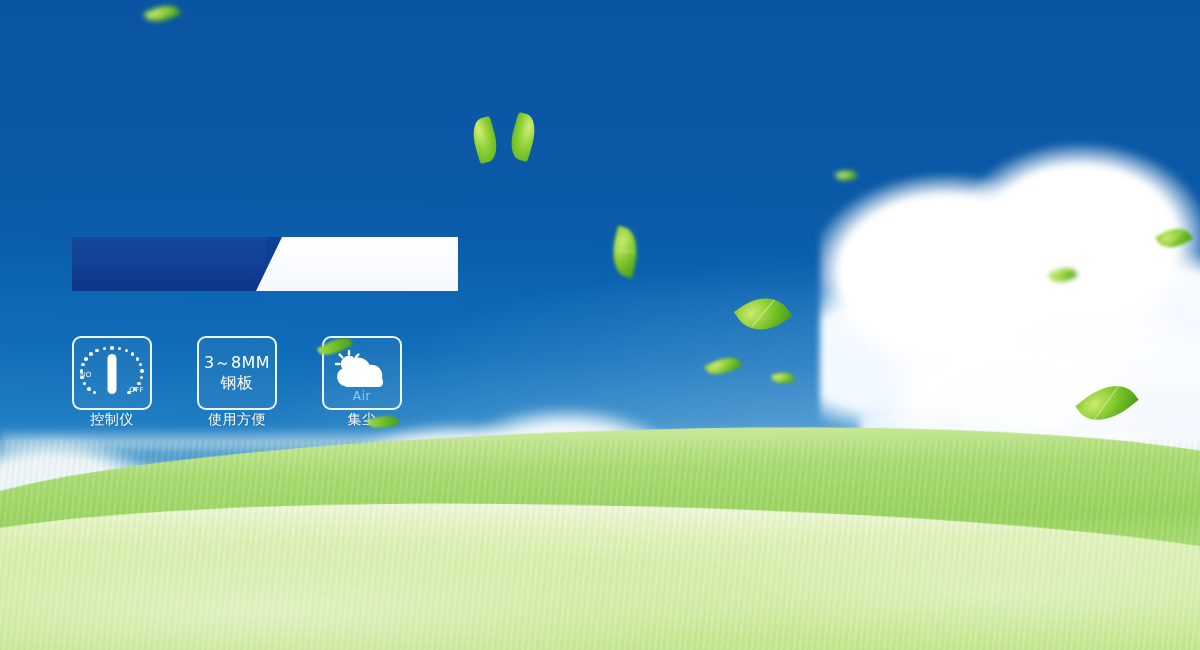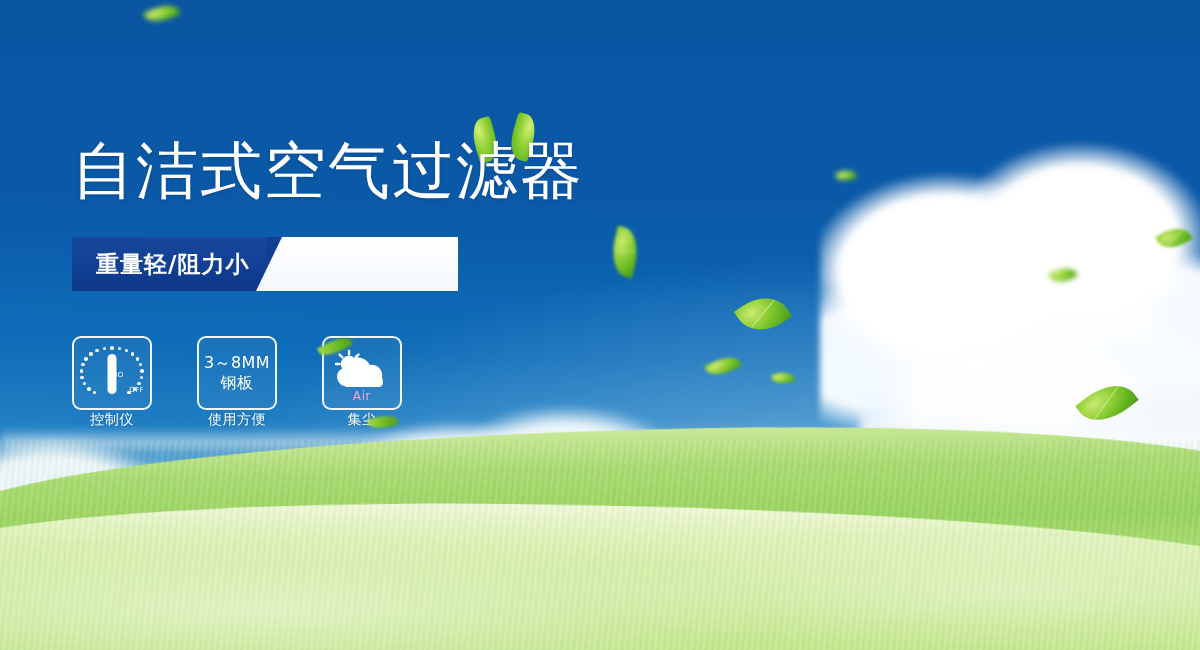--- a/index.html
+++ b/index.html
@@ -200,21 +200,20 @@
   
   .dial { position:relative; width:66px; height:62px; }
   .dial .dot { position:absolute; width:3.6px; height:3.6px; border-radius:50%; background:#fff; }
   .dial .needle {
     position:absolute; left:50%; top:12px; transform:translateX(-50%);
     width:9px; height:40px; border-radius:5px; background:#fff;
   }
   .dial .tag {
     position:absolute; font-size:7px; color:#fff; letter-spacing:.4px;
     font-family:"DejaVu Sans","Liberation Sans",sans-serif;
-    margin-left:32px;
   }
   .dial .tag-no { left:1px; top:29px; }
   .dial .tag-off { right:1px; top:44px; }
 
   
   .cart { position:relative; width:54px; height:56px; }
   .cart .ring {
     position:absolute; left:0; width:54px; height:11px;
     border:1.6px solid #fff; border-radius:50%;
     background:transparent;
@@ -222,21 +221,21 @@
   .cart .ring.filled { background:rgba(255,255,255,.92); border-color:#fff; }
   .cart .pleats {
     position:absolute; left:11px; top:5px; width:32px; height:46px;
     background:repeating-linear-gradient(90deg, rgba(255,255,255,.95) 0 2px, rgba(255,255,255,0) 2px 6px);
   }
 
   
   .aircloud { position:relative; width:64px; height:58px; }
   .aircloud .airtext {
     position:absolute; left:0; bottom:-1px; width:100%; text-align:center;
-    font-size:12px; color:#f9a8d4; letter-spacing:.6px;
+    font-size:12px; color:#7dd3fc; letter-spacing:.6px;
     font-family:"DejaVu Sans","Liberation Sans",sans-serif;
   }
 
   
   .tile-leaf {
     position:absolute; width:34px; height:13px;
     background:linear-gradient(110deg,#a6dc4c 0%, #6ebc26 55%, #4e9c16 100%);
     border-radius:0 70% 0 70%;
     transform:rotate(-28deg);
     filter:blur(.8px);
@@ -273,26 +272,24 @@
   <div class="sprout" style="left:512px; top:114px; width:22px; height:46px; transform:rotate(16deg) scaleX(-1);"></div>
 
   <div class="grass-wrap">
     <div class="horizon-glow"></div>
     <div class="hill-back"></div>
     <div class="hill-front"></div>
     <div class="hill-texture"></div>
     <div class="hill-light"></div>
   </div>
 
-  <div class="title">自洁式空气过滤器</div>
 
   <div class="subbar">
     <div class="subbar-blue"></div>
     <div class="subbar-white"></div>
-    <div class="sub-text-left">重量轻/阻力小</div>
   </div>
 
   <div class="features">
 
     <div class="feature">
       <div class="feature-box">
         <div class="dial">
           <div class="needle"></div>
           <span class="tag tag-no">NO</span>
           <span class="tag tag-off">OFF</span>

